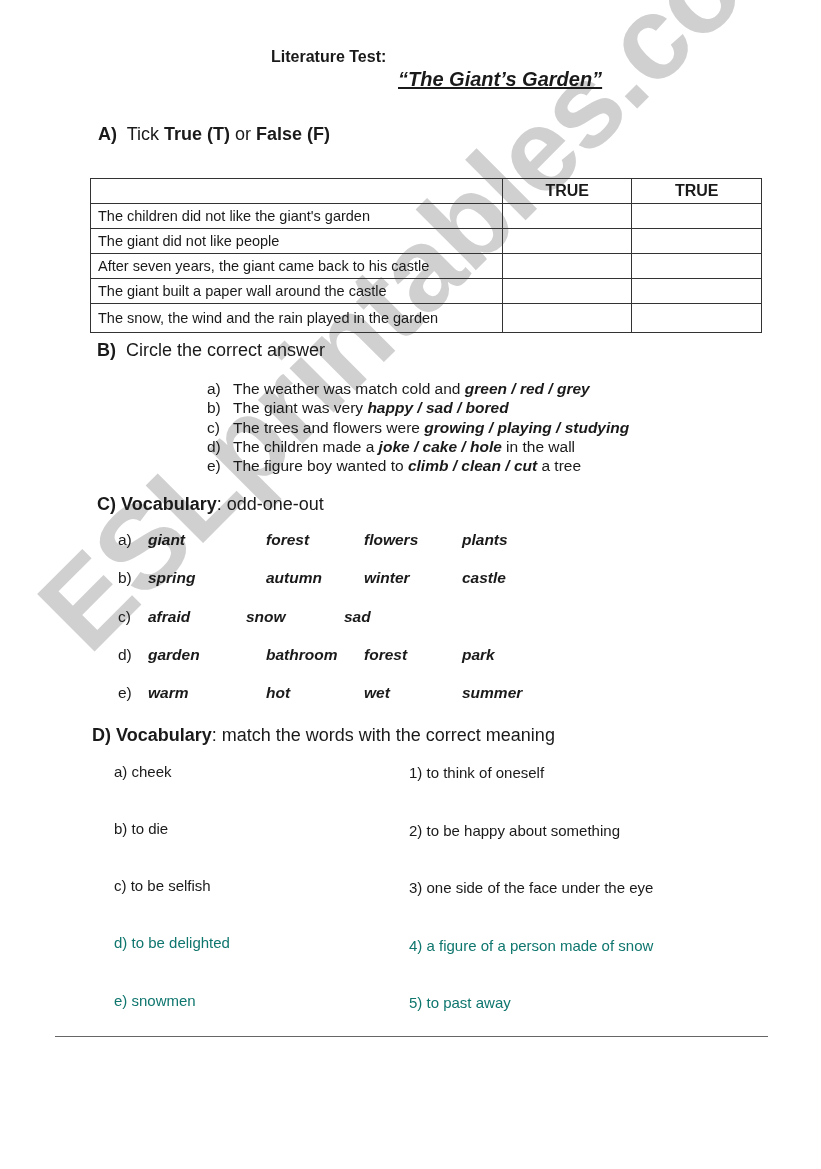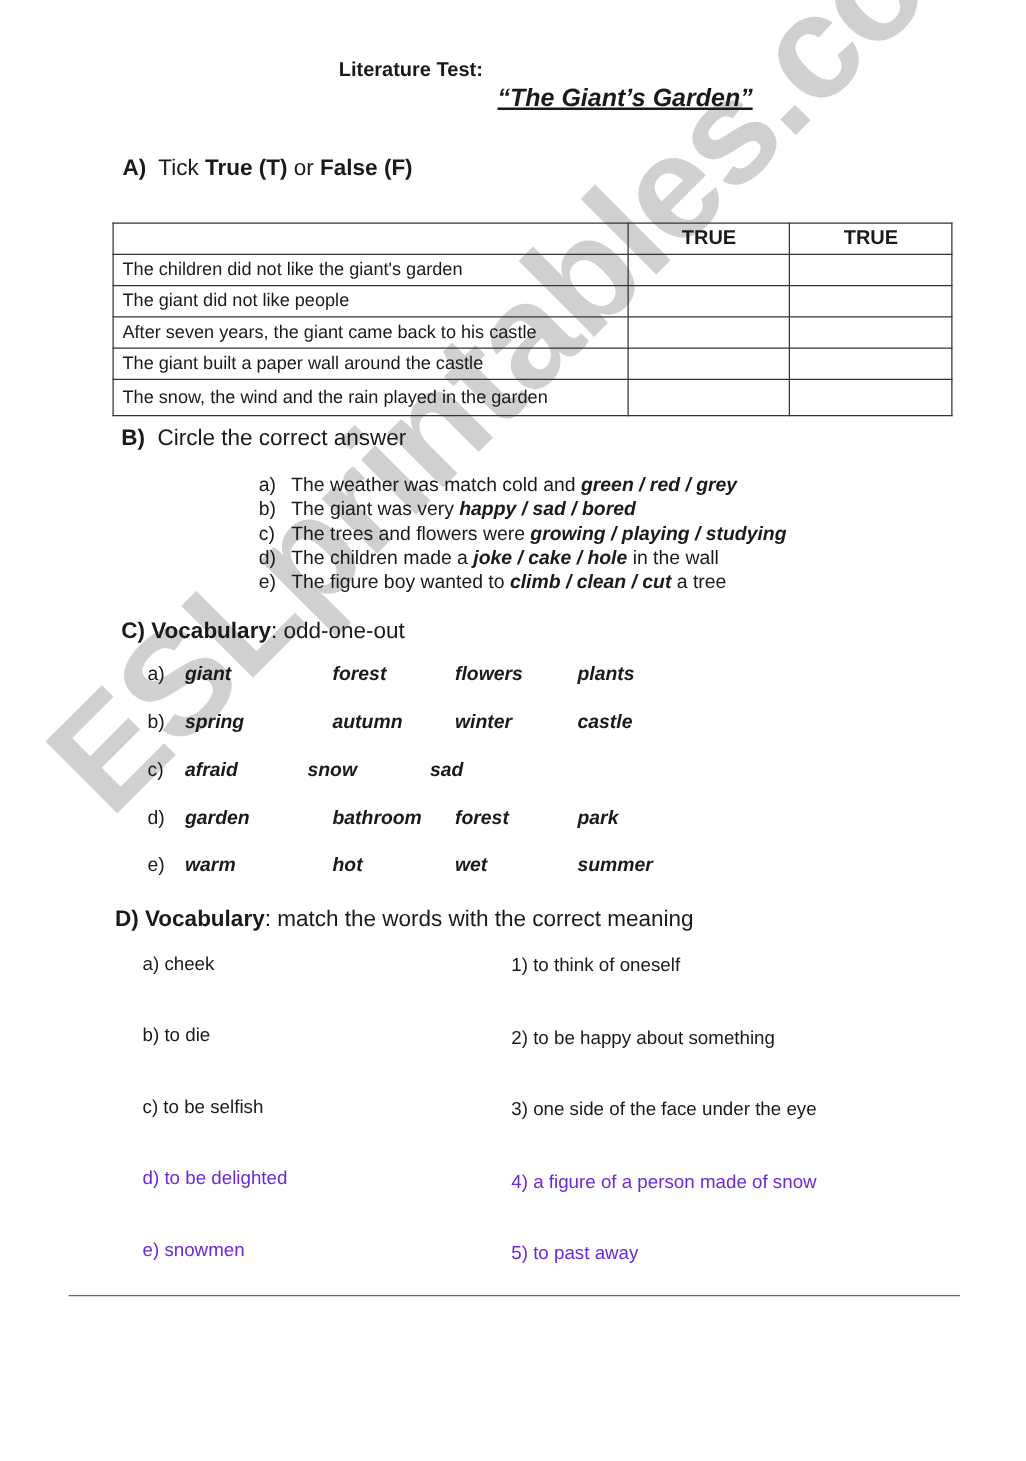--- a/index.html
+++ b/index.html
@@ -28,21 +28,21 @@
   .blist { position: absolute; left: 207px; top: 379px; font-size: 15.5px; line-height: 19.3px; }
   .blist .lbl { display: inline-block; width: 26px; }
   .bi { font-weight: bold; font-style: italic; }
   .grid { position: absolute; left: 118px; top: 531px; font-size: 15.5px; }
   .grid .row { height: 38.3px; display: flex; }
   .grid .lbl { width: 30px; }
   .grid .w { font-weight: bold; font-style: italic; }
   .grid .w1 { width: 118px; } .grid .w2 { width: 98px; } .grid .w3 { width: 98px; } .grid .w4 { width: 90px; }
   .match { position: absolute; font-size: 15px; }
   .left { left: 114px; } .right { left: 409px; }
-  .faded { color: #6d28d9; }
+  .faded { color: #0f766e; }
   .rule { position: absolute; left: 55px; top: 1036px; width: 713px; height: 1px; background: #666; }
 </style>
 </head>
 <body>
 
 <div class="watermark">ESLprintables.com</div>
 
 <div class="content">
   <div class="abs title1">Literature Test:</div>
   <div class="abs title2">“The Giant’s Garden”</div>

